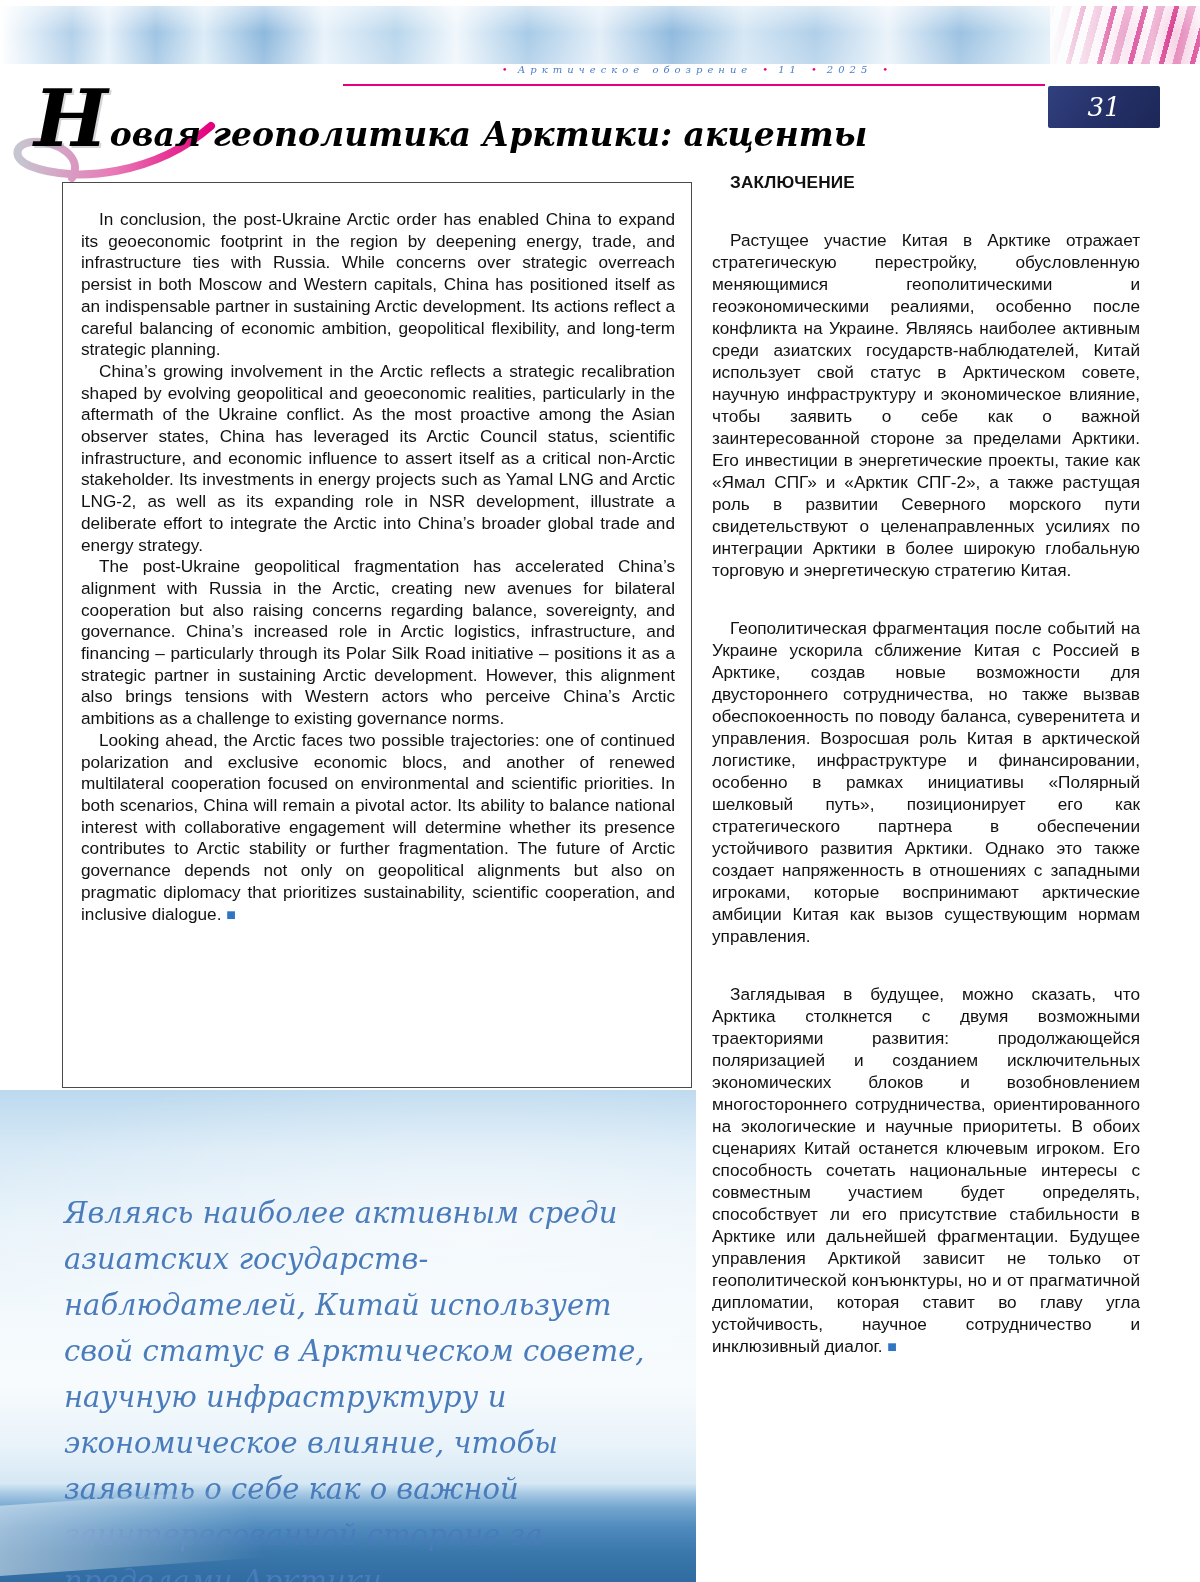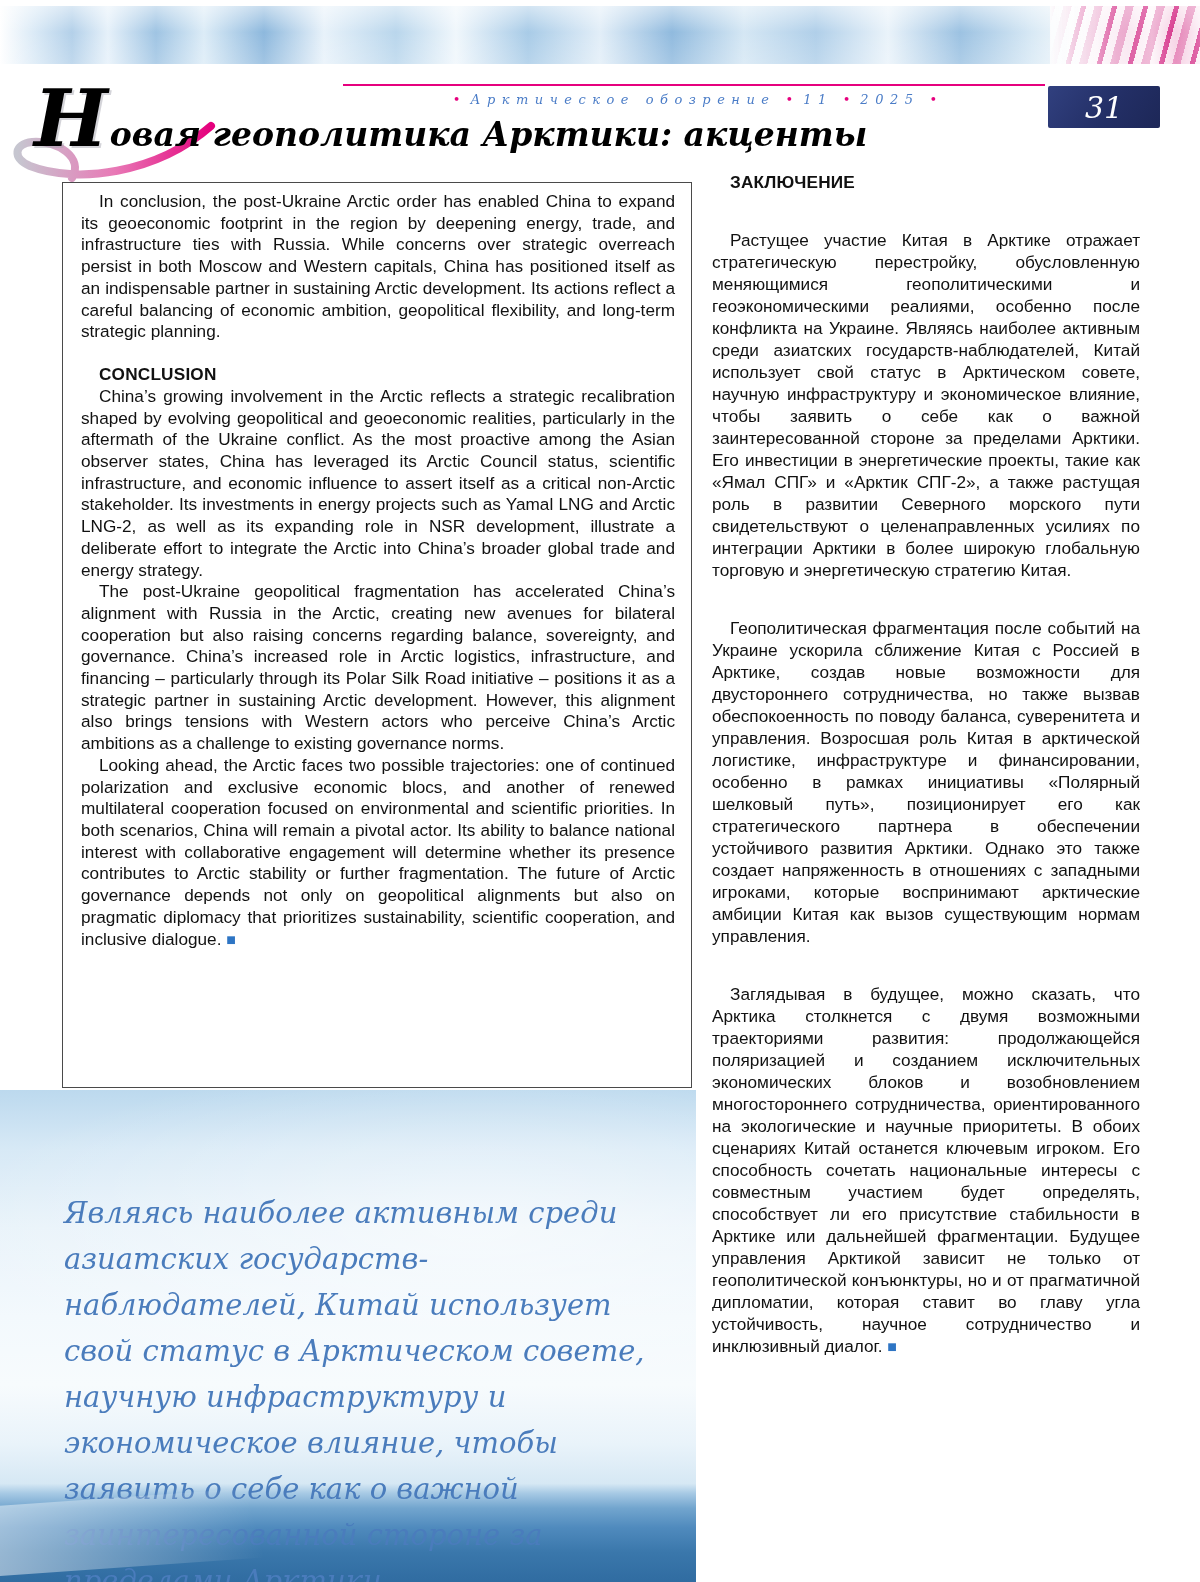--- a/index.html
+++ b/index.html
@@ -27,52 +27,52 @@
       linear-gradient(90deg, rgba(255,255,255,1) 0%, rgba(255,255,255,0) 45%),
       repeating-linear-gradient(105deg,
         rgba(214,52,140,.75) 0 5px, rgba(255,255,255,.9) 5px 13px,
         rgba(236,170,206,.8) 13px 21px, rgba(255,255,255,.85) 21px 30px);
   }
 
   
   .journal-strip {
     position:absolute; top:64px; left:330px; width:730px; text-align:center;
     font-family:"DejaVu Serif", serif; font-style:italic;
-    font-size:13px; color:#4a7cc7; letter-spacing:.5em; white-space:nowrap;margin-top:28px;
+    font-size:10px; color:#4a7cc7; letter-spacing:.5em; white-space:nowrap;
   }
   .journal-strip .bullet { color:#e6007e; letter-spacing:0; margin:0 10px; font-style:normal; }
   .strip-rule {
     position:absolute; top:84px; left:343px; width:702px; height:2px;
     background:#e6007e;
   }
   .page-number-box {
     position:absolute; top:86px; left:1048px; width:112px; height:42px;
     background:linear-gradient(125deg, #31407f 0%, #232f66 55%, #1d2757 100%);
     color:#ffffff; display:flex; align-items:center; justify-content:center;
-    font-family:"DejaVu Serif", serif; font-style:italic; font-size:30px;
+    font-family:"DejaVu Serif", serif; font-style:italic; font-size:26px;
     border-radius:2px;
   }
 
   
   .title {
     position:absolute; top:84px; left:34px; white-space:nowrap;
     font-family:"DejaVu Serif", serif; font-style:italic; color:#000000;
   }
   .title-initial {
     font-size:78px; font-weight:bold; line-height:.9;
     text-shadow:2px 2px 0 rgba(160,160,170,.45);
   }
   .title-rest { font-size:33px; font-weight:600; margin-left:2px; }
   .flourish { position:absolute; top:120px; left:6px; }
 
   
   .english-box {
     position:absolute; top:182px; left:62px; width:630px; height:906px;
     border:1px solid #4a4a4a; background:#ffffff;
-    padding:8px 16px 0 18px; overflow:hidden;
+    padding:26px 16px 0 18px; overflow:hidden;
   }
   .english-box p {
     font-size:17.2px; line-height:21.7px; text-align:justify; text-indent:18px;
     hyphens:auto; -webkit-hyphens:auto;
   }
   .col-heading-en {
     font-weight:bold; font-size:17.2px; margin:21px 0 1px 18px; letter-spacing:.2px;
   }
 
   
@@ -129,21 +129,20 @@
     </linearGradient>
   </defs>
   <path d="M 205 6 C 150 54, 70 64, 24 46 C 6 38, 8 24, 26 22 C 52 20, 78 38, 66 58" fill="none" stroke="url(#fg)" stroke-width="8" stroke-linecap="round"></path>
 </svg>
 <div class="title">
   <span class="title-initial">Н</span><span class="title-rest">овая геополитика Арктики: акценты</span>
 </div>
 
 <div class="english-box" lang="en">
   <p><span>In conclusion, the post-Ukraine Arctic order has enabled China to expand its geoeconomic footprint in the region by deepening energy, trade, and infrastructure ties with Russia. While concerns over strategic overreach persist in both Moscow and Western capitals, China has positioned itself as an indispensable partner in sustaining Arctic development. Its actions reflect a careful balancing of economic ambition, geopolitical flexibility, and long-term strategic planning.</span></p>
-  <div class="col-heading-en">CONCLUSION</div>
   <p><span>China’s growing involvement in the Arctic reflects a strategic recalibration shaped by evolving geopolitical and geoeconomic realities, particularly in the aftermath of the Ukraine conflict. As the most proactive among the Asian observer states, China has leveraged its Arctic Council status, scientific infrastructure, and economic influence to assert itself as a critical non-Arctic stakeholder. Its investments in energy projects such as Yamal LNG and Arctic LNG-2, as well as its expanding role in NSR development, illustrate a deliberate effort to integrate the Arctic into China’s broader global trade and energy strategy.</span></p>
   <p><span>The post-Ukraine geopolitical fragmentation has accelerated China’s alignment with Russia in the Arctic, creating new avenues for bilateral cooperation but also raising concerns regarding balance, sovereignty, and governance. China’s increased role in Arctic logistics, infrastructure, and financing – particularly through its Polar Silk Road initiative – positions it as a strategic partner in sustaining Arctic development. However, this alignment also brings tensions with Western actors who perceive China’s Arctic ambitions as a challenge to existing governance norms.</span></p>
   <p><span>Looking ahead, the Arctic faces two possible trajectories: one of continued polarization and exclusive economic blocs, and another of renewed multilateral cooperation focused on environmental and scientific priorities. In both scenarios, China will remain a pivotal actor. Its ability to balance national interest with collaborative engagement will determine whether its presence contributes to Arctic stability or further fragmentation. The future of Arctic governance depends not only on geopolitical alignments but also on pragmatic diplomacy that prioritizes sustainability, scientific cooperation, and inclusive dialogue.</span> <span class="endmark">■</span></p>
 </div>
 
 <div class="russian-col" lang="ru">
   <div class="col-heading-ru">ЗАКЛЮЧЕНИЕ</div>
   <p><span>Растущее участие Китая в Арктике отражает стратегическую перестройку, обусловленную меняющимися геополитическими и геоэкономическими реалиями, особенно после конфликта на Украине. Являясь наиболее активным среди азиатских государств-наблюдателей, Китай использует свой статус в Арктическом совете, научную инфраструктуру и экономическое влияние, чтобы заявить о себе как о важной заинтересованной стороне за пределами Арктики. Его инвестиции в энергетические проекты, такие как «Ямал СПГ» и «Арктик СПГ-2», а также растущая роль в развитии Северного морского пути свидетельствуют о целенаправленных усилиях по интеграции Арктики в более широкую глобальную торговую и энергетическую стратегию Китая.</span></p>
   <p><span>Геополитическая фрагментация после событий на Украине ускорила сближение Китая с Россией в Арктике, создав новые возможности для двустороннего сотрудничества, но также вызвав обеспокоенность по поводу баланса, суверенитета и управления. Возросшая роль Китая в арктической логистике, инфраструктуре и финансировании, особенно в рамках инициативы «Полярный шелковый путь», позиционирует его как стратегического партнера в обеспечении устойчивого развития Арктики. Однако это также создает напряженность в отношениях с западными игроками, которые воспринимают арктические амбиции Китая как вызов существующим нормам управления.</span></p>
   <p><span>Заглядывая в будущее, можно сказать, что Арктика столкнется с двумя возможными траекториями развития: продолжающейся поляризацией и созданием исключительных экономических блоков и возобновлением многостороннего сотрудничества, ориентированного на экологические и научные приоритеты. В обоих сценариях Китай останется ключевым игроком. Его способность сочетать национальные интересы с совместным участием будет определять, способствует ли его присутствие стабильности в Арктике или дальнейшей фрагментации. Будущее управления Арктикой зависит не только от геополитической конъюнктуры, но и от прагматичной дипломатии, которая ставит во главу угла устойчивость, научное сотрудничество и инклюзивный диалог.</span> <span class="endmark">■</span></p>

